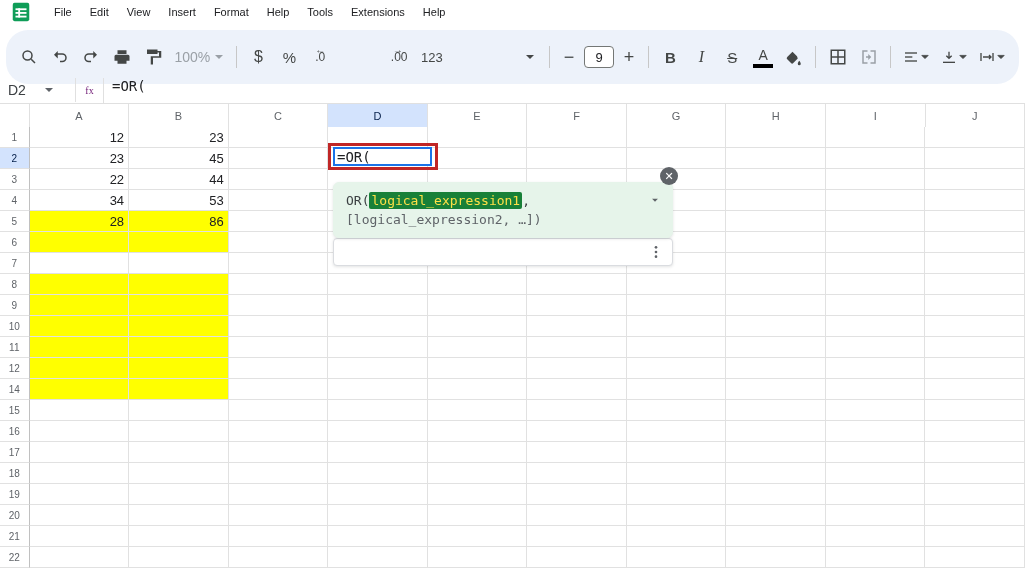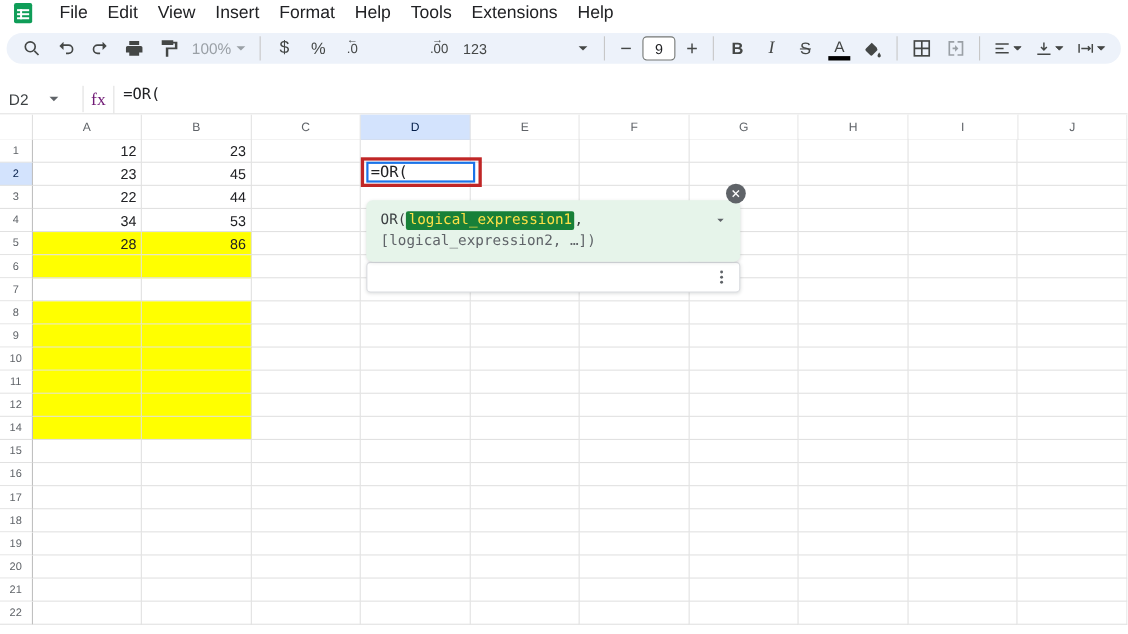--- a/index.html
+++ b/index.html
@@ -16,41 +16,41 @@
     --selected-col: #d3e3fd;
     --blue: #1a73e8;
     --yellow: #ffff00;
   }
 
   
   .menubar { position: absolute; top: 0; left: 0; right: 0; height: 24px; display: flex; align-items: center; padding-left: 4px; }
   .logo { width: 34px; height: 24px; display: flex; align-items: center; justify-content: center; }
   .logo svg { width: 22px; height: 22px; }
   .menubar ul { list-style: none; display: flex; gap: 2px; margin-left: 8px; }
-  .menubar li { font-size: 16px; color: var(--menu-text); padding: 2px 8px; cursor: pointer; border-radius: 4px; }
+  .menubar li { font-size: 11px; color: var(--menu-text); padding: 2px 8px; cursor: pointer; border-radius: 4px; }
 
   
-  .toolbar { position: absolute; top: 30px; left: 6px; right: 6px; height: 28px; background: var(--toolbar-bg); border-radius: 22px; display: flex; align-items: center; padding: 0 10px; gap: 4px; }
+  .toolbar { position: absolute; top: 30px; left: 6px; right: 6px; height: 54px; background: var(--toolbar-bg); border-radius: 22px; display: flex; align-items: center; padding: 0 10px; gap: 4px; }
   .tbtn { width: 30px; height: 30px; display: flex; align-items: center; justify-content: center; border-radius: 4px; cursor: pointer; color: var(--icon); }
   .tsep { width: 1px; height: 22px; background: #c7c7c7; margin: 0 4px; }
   .tbtn svg { width: 18px; height: 18px; fill: currentColor; stroke: currentColor; }
   .zoom { color: var(--icon-disabled); font-size: 14px; padding: 0 4px; display:flex; align-items:center; gap:4px; cursor:pointer;}
   .zoom svg { width:10px; height:10px; fill: var(--icon-disabled); }
   .fmtmore { width: 100px; display:flex; justify-content:flex-end; align-items:center; padding-right:6px; cursor:pointer;}
   .fmtmore svg { width:10px; height:10px; fill: var(--icon); }
   .fontsize { display:flex; align-items:center; gap:4px; }
   .fontsize .box { width: 30px; height: 22px; border: 1px solid #747775; border-radius: 4px; font-size: 13px; display:flex; align-items:center; justify-content:center; color:#202124; background:#fff;}
   .pm { width:22px; height:22px; display:flex; align-items:center; justify-content:center; font-size:18px; color:var(--icon); cursor:pointer; border-radius:4px;}
   .underline-swatch { width:20px; height:4px; }
 
   
   .fxrow { position:absolute; top:78px; left:0; right:0; height:26px; display:flex; border-bottom:1px solid var(--border); }
   .namebox { width:76px; height:24px; display:flex; align-items:center; padding-left:8px; font-size:14px; color:#3c4043; border-right:1px solid var(--border); gap:18px;}
   .namebox svg { width:10px; height:10px; fill:#5f6368; }
-  .fx { width:28px; display:flex; align-items:center; justify-content:center; font-family: serif; font-size:16px; color:#701a75; border-right:1px solid var(--border);}
+  .fx { width:28px; display:flex; align-items:center; justify-content:center; font-family: serif; font-size:10px; color:#701a75; border-right:1px solid var(--border);}
   .fxinput { flex:1; padding-left:8px; font-size:14px; color:#202124; font-family: 'Consolas', monospace;}
 
   
   .grid { position:absolute; top:104px; left:0; right:0; bottom:0; overflow:hidden; }
   .colheads { position:absolute; top:0; left:0; right:0; height:23px; display:flex; border-bottom:1px solid var(--border-dark); }
   .corner { width:30px; height:23px; background:#fff; border-right:1px solid var(--border); }
   .colhead { width:101px; height:23px; background:#fff; border-right:1px solid var(--grid-border); display:flex; align-items:center; justify-content:center; font-size:11px; color:#5f6368; cursor:pointer; }
   .colhead.active { background: var(--selected-col); color:#041e49; font-weight:500;}
 
   .rowarea { position:absolute; top:23px; left:0; right:0; bottom:0; }

